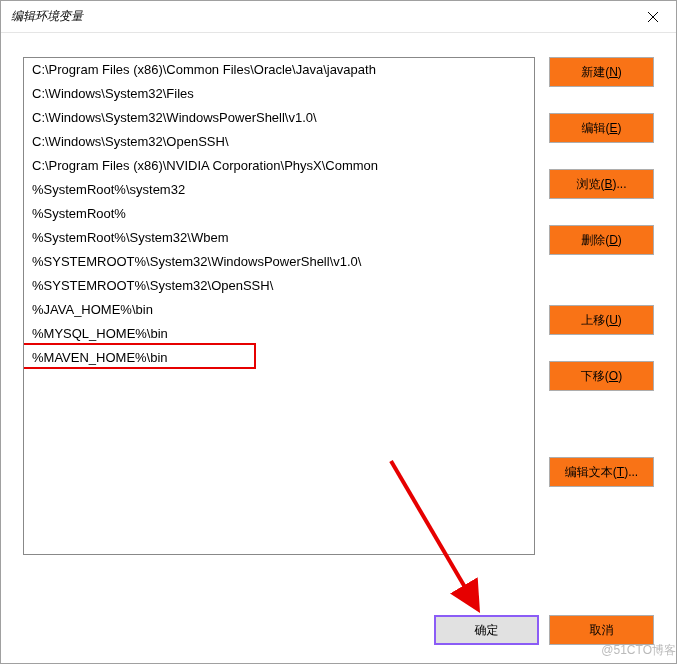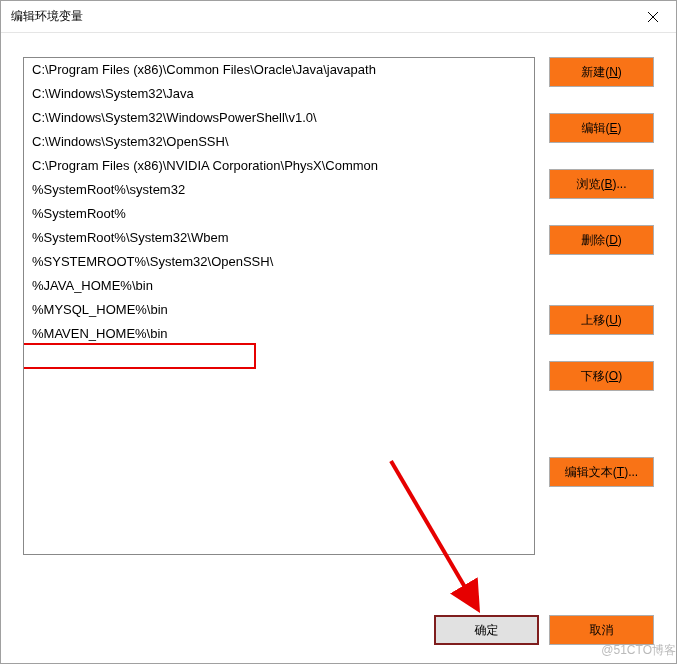--- a/index.html
+++ b/index.html
@@ -13,20 +13,21 @@
       border: 1px solid #a0a0a0;
     }
     .titlebar {
       height: 32px;
       display: flex;
       align-items: center;
       justify-content: space-between;
       padding: 0 0 0 10px;
       border-bottom: 1px solid #e5e5e5;
       background: #fff;
+      font-style: italic;
     }
     .titlebar .title { font-size: 12px; color: #000; }
     .close-btn {
       width: 46px; height: 30px;
       display: flex; align-items: center; justify-content: center;
       font-size: 14px; color: #000;
     }
     .content {
       display: flex;
       padding: 24px 22px 20px 22px;
@@ -76,21 +77,21 @@
     .spacer-sm { height: 34px; }
     .spacer-lg { height: 50px; }
     .footer {
       position: absolute;
       bottom: 18px;
       right: 22px;
       display: flex;
       gap: 10px;
     }
     .footer .btn { width: 105px; }
-    .btn-primary { border: 2px solid #7f1d1d; background: #e1e1e1; }
+    .btn-primary { border: 2px solid #8b5cf6; background: #e1e1e1; }
     .arrow-svg {
       position: absolute;
       pointer-events: none;
     }
     .watermark {
       position: absolute;
       bottom: 4px;
       right: 0;
       color: #bbb;
       font-size: 12px;
@@ -104,27 +105,28 @@
   <div class="close-btn">
     <svg width="10" height="10" viewBox="0 0 10 10">
         <path d="M0 0 L10 10 M10 0 L0 10" stroke="currentColor" stroke-width="1"></path>
       </svg>
   </div>
 </div>
 
 <div class="content">
   <div class="listbox">
     <div class="list-item">C:\Program Files (x86)\Common Files\Oracle\Java\javapath</div>
-    <div class="list-item">C:\Windows\System32\Java</div>
+    <div class="list-item">C:\Windows\System32\Files</div>
     <div class="list-item">C:\Windows\System32\WindowsPowerShell\v1.0\</div>
     <div class="list-item">C:\Windows\System32\OpenSSH\</div>
     <div class="list-item">C:\Program Files (x86)\NVIDIA Corporation\PhysX\Common</div>
     <div class="list-item">%SystemRoot%\system32</div>
     <div class="list-item">%SystemRoot%</div>
     <div class="list-item">%SystemRoot%\System32\Wbem</div>
+    <div class="list-item">%SYSTEMROOT%\System32\WindowsPowerShell\v1.0\</div>
     <div class="list-item">%SYSTEMROOT%\System32\OpenSSH\</div>
     <div class="list-item">%JAVA_HOME%\bin</div>
     <div class="list-item">%MYSQL_HOME%\bin</div>
     <div class="list-item">%MAVEN_HOME%\bin</div>
     <div class="highlight-box" style="left:-20px; top:285px; width:252px; height:26px;"></div>
   </div>
 
   <div class="side-buttons">
     <button class="btn"><span>新建</span>(<span class="underline">N</span>)</button>
     <div style="height:10px"></div>

